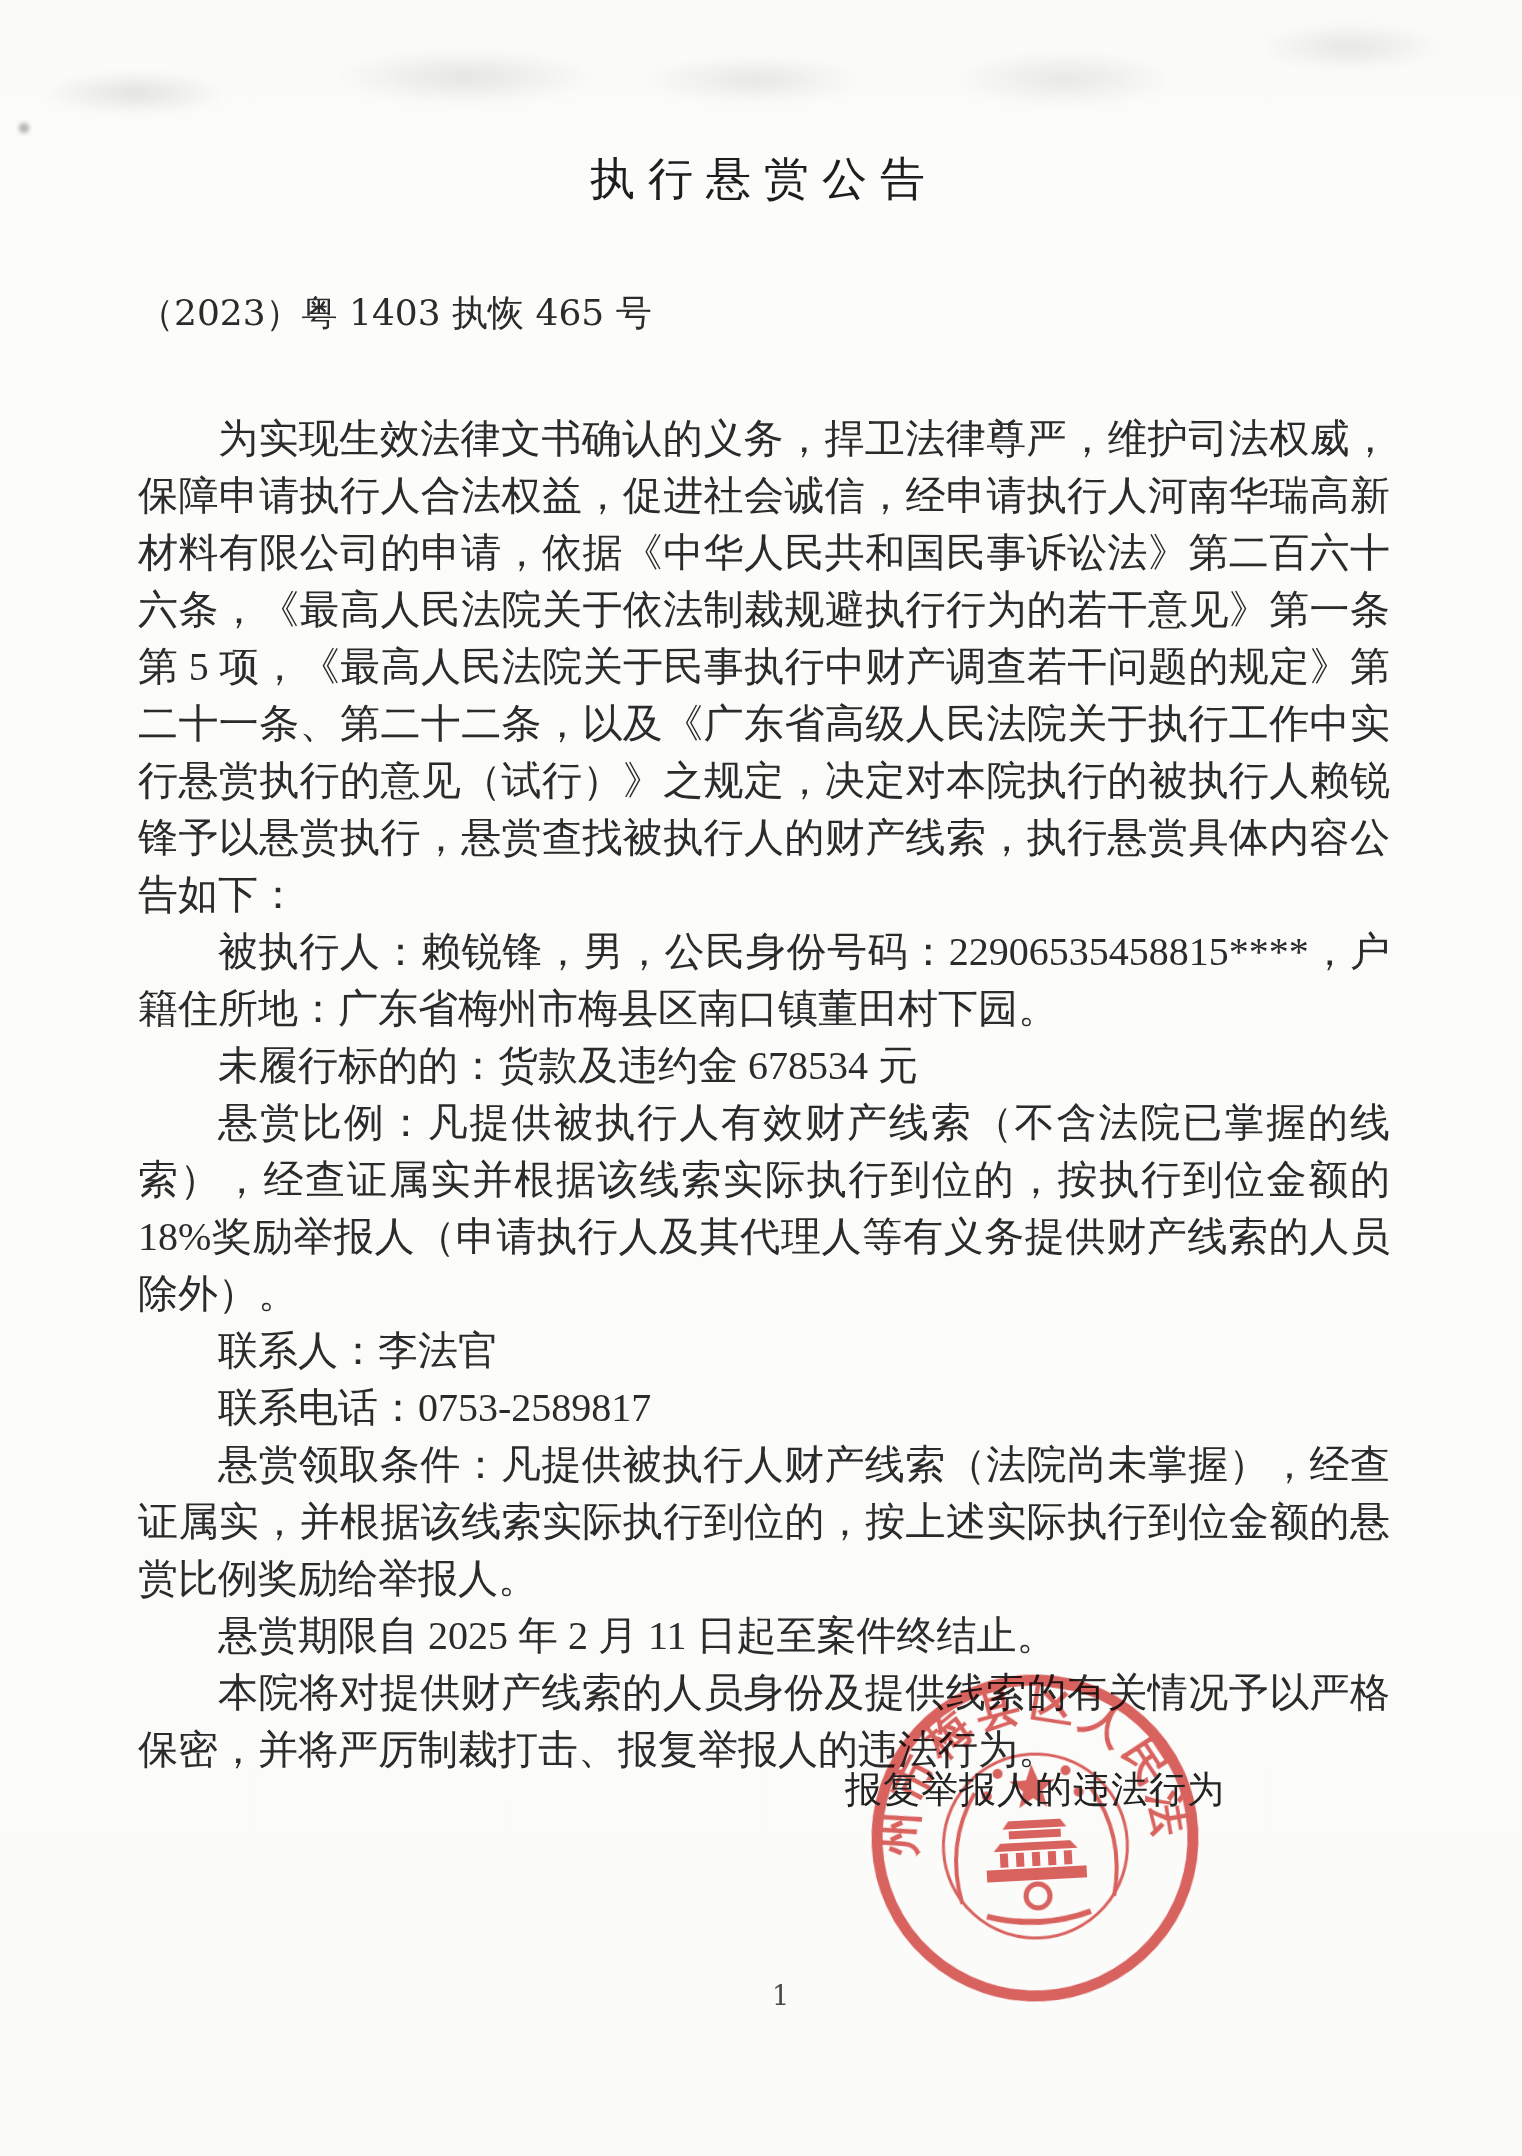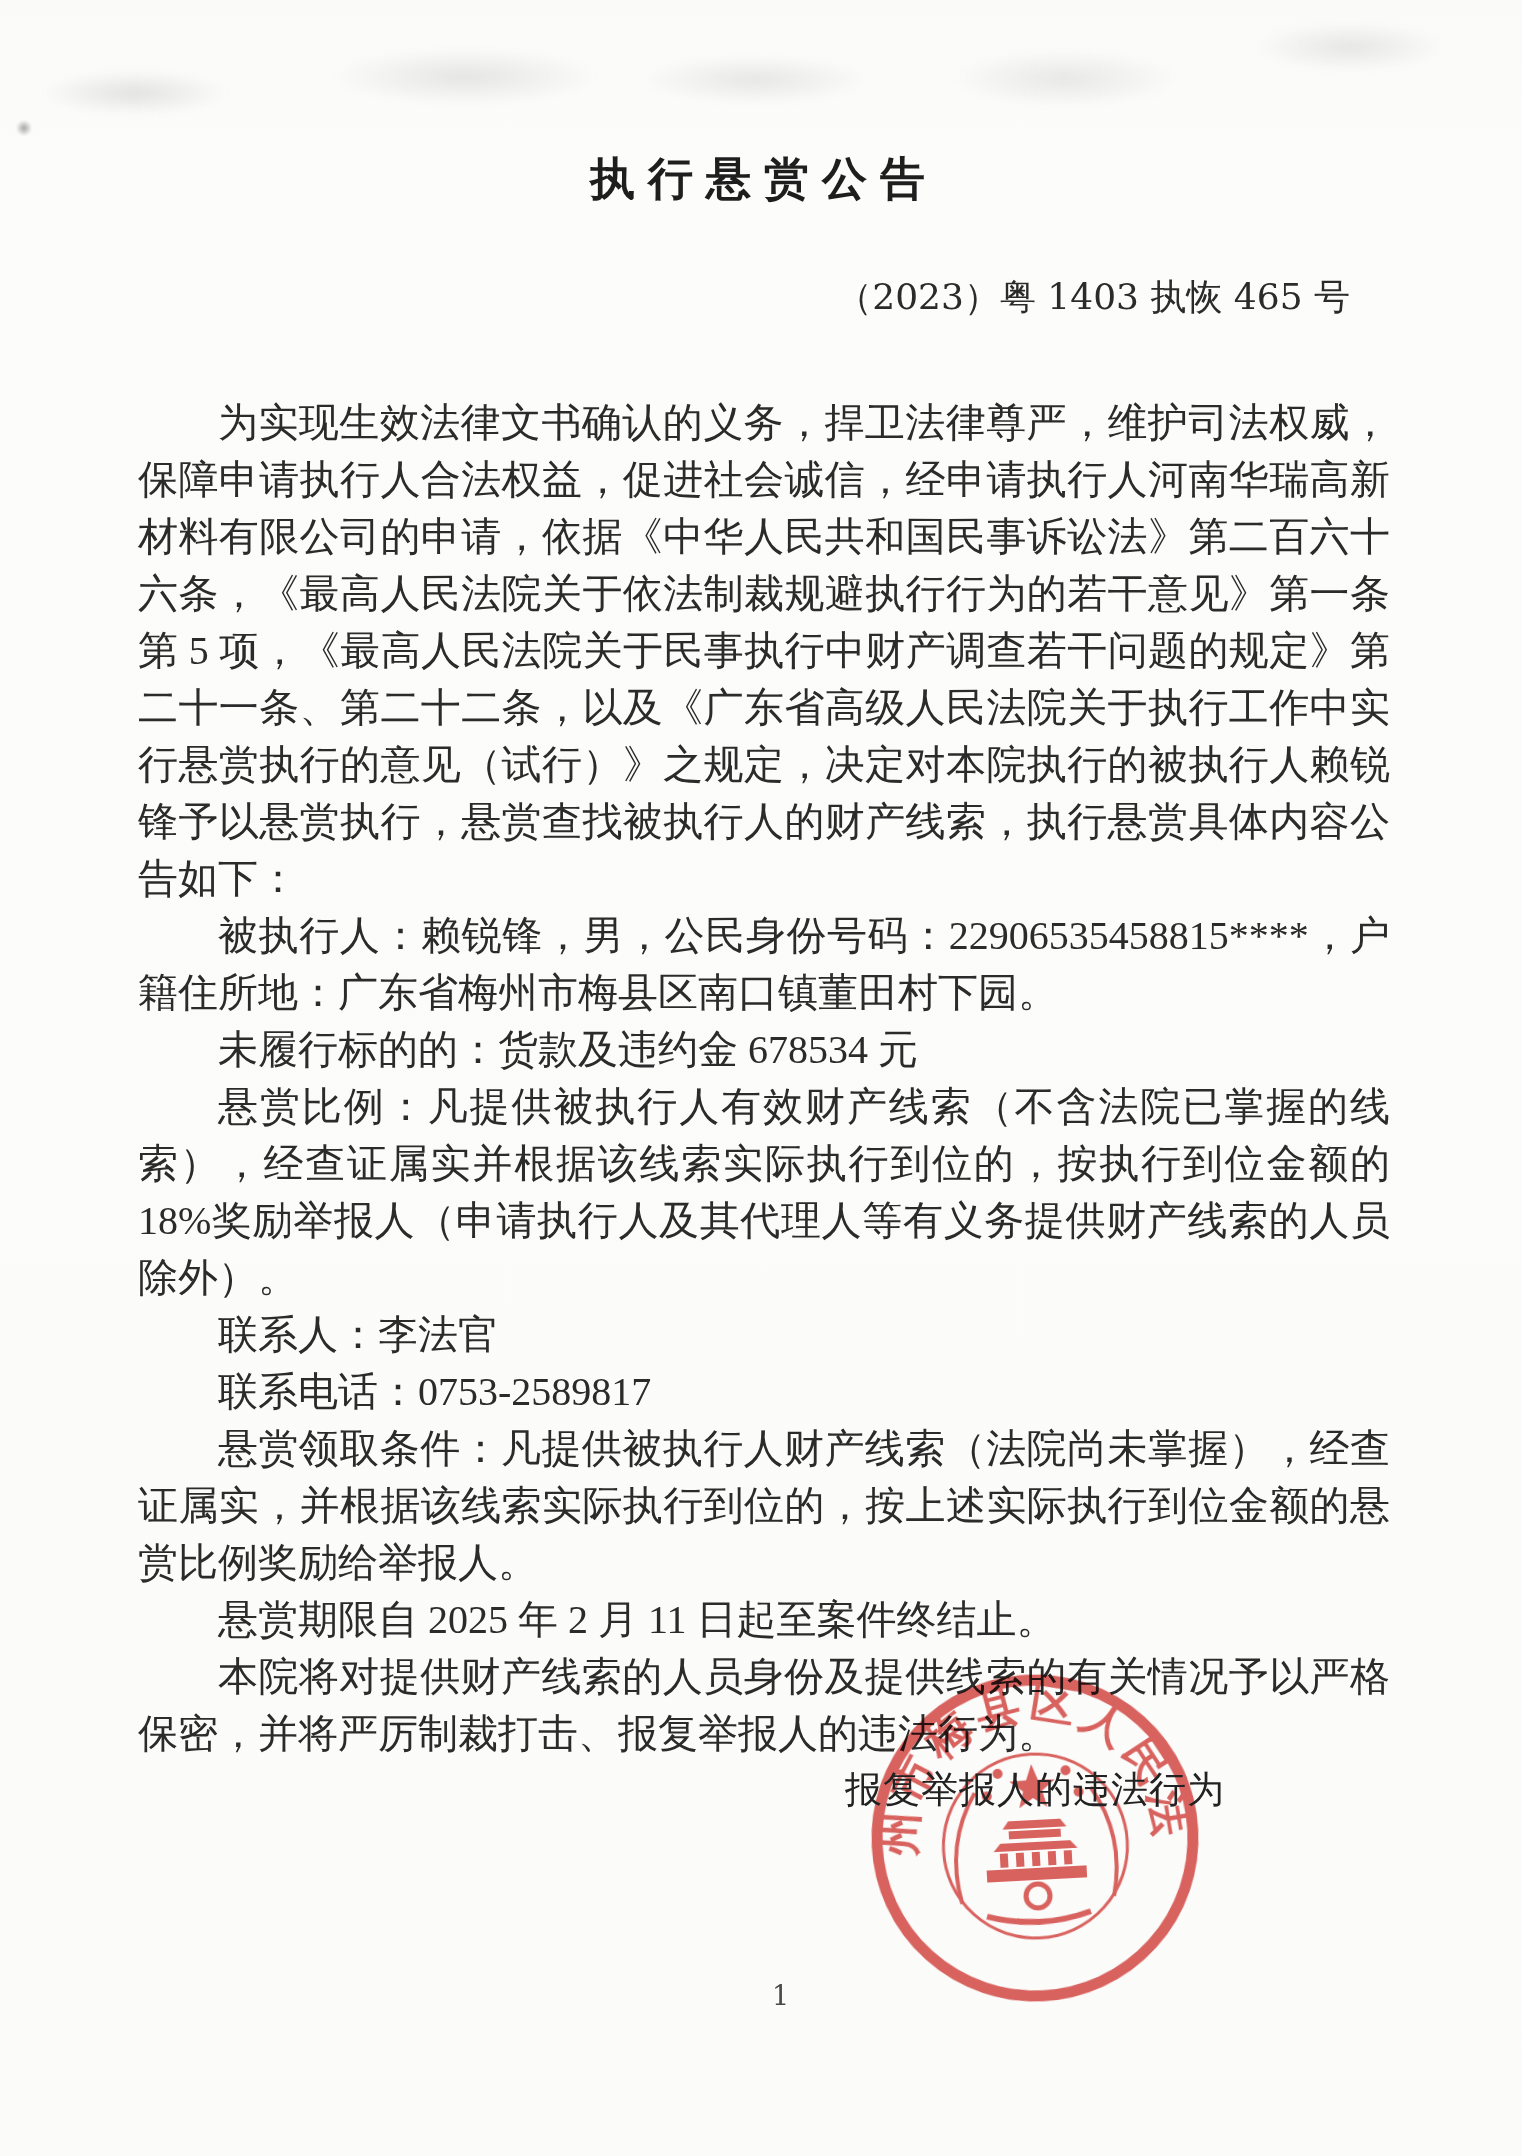--- a/index.html
+++ b/index.html
@@ -32,28 +32,27 @@
   .a6{left:16px;top:120px;width:16px;height:16px;background:radial-gradient(circle,rgba(90,90,90,.55),transparent 70%);filter:blur(1px);}
 
   .content{
     position:relative;
     padding:150px 132px 0 138px;
   }
   .title{
     margin:0;
     text-align:center;
     font-size:45px;
-    font-weight:bold;
+    font-weight:normal;
     letter-spacing:13px;
     color:#1e1e1e;
     line-height:58px;
   }
   .case-number{
-    margin-top:64px;
-    text-align:right;
+    margin-top:80px;
     padding-right:40px;
     font-size:36px;
     line-height:50px;
     white-space:nowrap;
   }
   .body-text{
     margin-top:72px;
   }
   .body-text p{
     margin:0;

